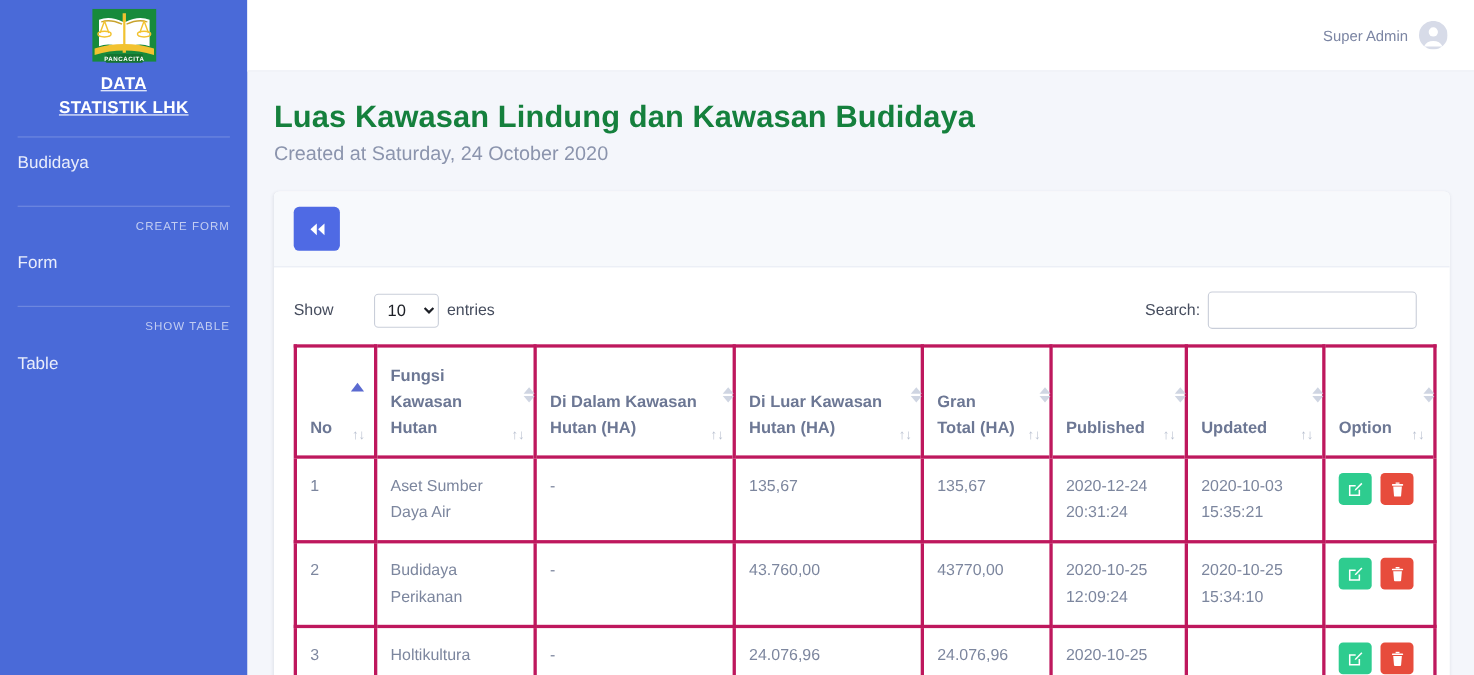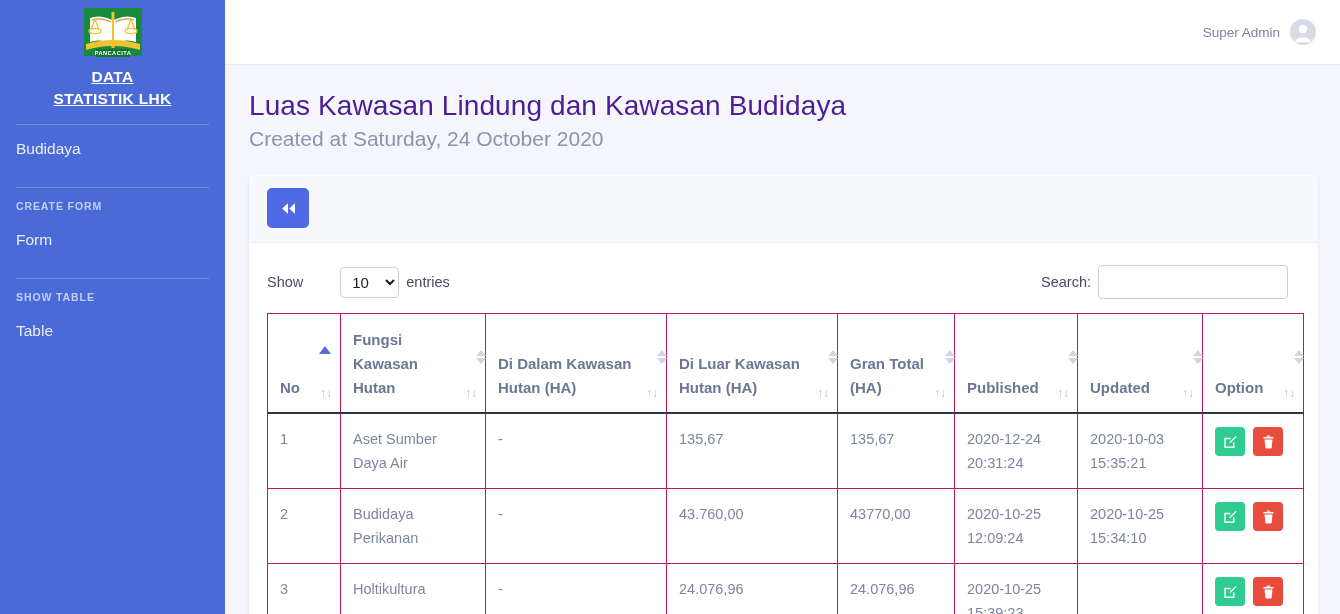--- a/index.html
+++ b/index.html
@@ -49,24 +49,25 @@
     display: block;
     padding: 14px 16px;
     font-size: 15.5px;
     color: #e9edfb;
     text-decoration: none;
     line-height: 20px;
   }
   .side-label {
     padding: 12px 16px 4px 16px;
     font-size: 10.5px;
-    font-weight: bold;
+    font-weight: normal;
     letter-spacing: .9px;
     color: #c2cdf2;
     text-transform: uppercase;
+    text-align: right;
   }
 
   
   .main {
     flex: 1 1 auto;
     display: flex;
     flex-direction: column;
     background: #f4f6fb;
     min-width: 0;
   }
@@ -84,27 +85,27 @@
     font-size: 13.5px;
     color: #7b85a3;
     margin-right: 10px;
   }
   .avatar-icon { display: block; }
 
   .content { padding: 24px 22px 0 24px; }
 
   .page-title {
     font-size: 28px;
-    font-weight: normal;
-    color: #4c1d95;
+    font-weight: bold;
+    color: #15803d;
     line-height: 34px;
     letter-spacing: .1px;
   }
   .page-sub {
-    font-size: 21px;
+    font-size: 18px;
     color: #8b94ad;
     line-height: 26px;
     margin-top: 3px;
   }
 
   .card {
     margin-top: 22px;
     background: #ffffff;
     border-radius: 5px;
     box-shadow: 0 1px 3px rgba(30,40,70,.10);
@@ -164,21 +165,21 @@
     background: #fff;
     color: #1c1f26;
   }
 
   table.data {
     width: 100%;
     border-collapse: collapse;
     table-layout: fixed;
   }
   table.data th, table.data td {
-    border: 1px solid #be185d;
+    border: 3px solid #be185d;
     vertical-align: top;
   }
   table.data thead th {
     border-bottom: 2px solid #2d3748;
     padding: 14px 12px 12px 12px;
     text-align: left;
     font-size: 15px;
     font-weight: bold;
     color: #6c7794;
     line-height: 24px;

